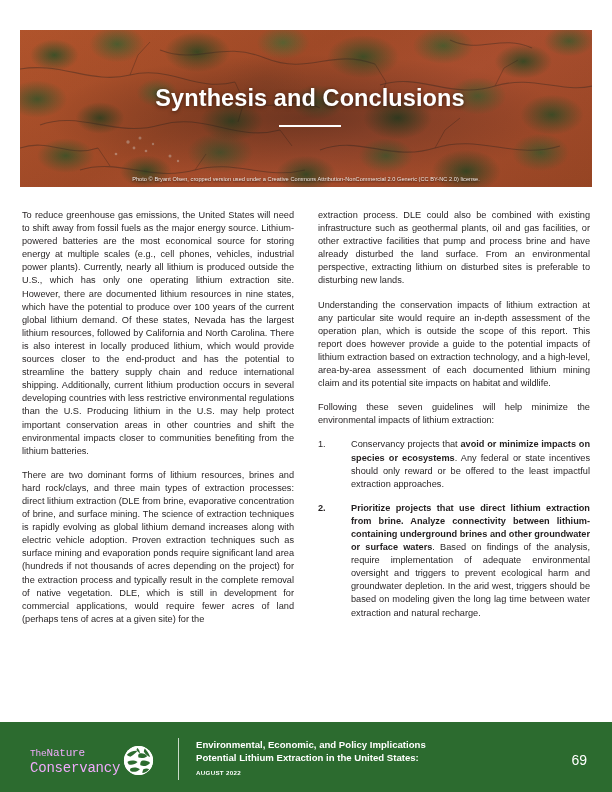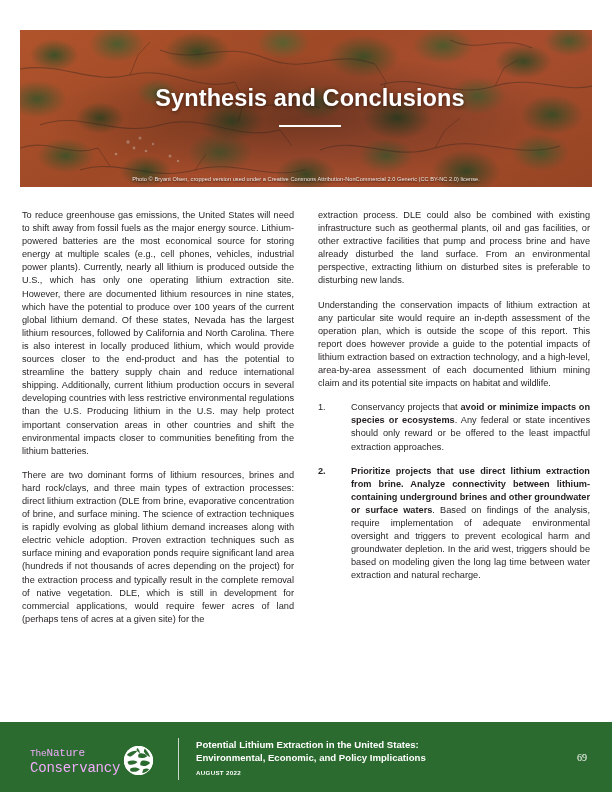--- a/index.html
+++ b/index.html
@@ -211,22 +211,21 @@
     color: #ffffff;
     font-size: 6.2px;
     font-weight: bold;
     letter-spacing: 0.3px;
   }
   .page-num {
     position: absolute;
     right: 25px;
     top: 30px;
     color: #ffffff;
-    font-size: 10px;
-    font-family: Liberation Serif, serif;
+    font-size: 14px;
   }
 </style>
 </head>
 <body>
 
 <div class="banner">
   <div class="banner-photo"></div>
   <svg class="banner-twigs" viewBox="0 0 572 157" preserveAspectRatio="none">
     <g stroke="#3a2a22" stroke-width="1.1" fill="none" opacity="0.8">
       <path d="M-5,40 C40,30 70,55 110,45 C150,35 175,62 215,52"></path>
@@ -271,20 +270,21 @@
 <div class="columns">
 
   <div class="col">
     <p class="body">To reduce greenhouse gas emissions, the United States will need to shift away from fossil fuels as the major energy source. Lithium-powered batteries are the most economical source for storing energy at multiple scales (e.g., cell phones, vehicles, industrial power plants). Currently, nearly all lithium is produced outside the U.S., which has only one operating lithium extraction site. However, there are documented lithium resources in nine states, which have the potential to produce over 100 years of the current global lithium demand. Of these states, Nevada has the largest lithium resources, followed by California and North Carolina. There is also interest in locally produced lithium, which would provide sources closer to the end-product and has the potential to streamline the battery supply chain and reduce international shipping. Additionally, current lithium production occurs in several developing countries with less restrictive environmental regulations than the U.S. Producing lithium in the U.S. may help protect important conservation areas in other countries and shift the environmental impacts closer to communities benefiting from the lithium batteries.</p>
     <p class="body">There are two dominant forms of lithium resources, brines and hard rock/clays, and three main types of extraction processes: direct lithium extraction (DLE from brine, evaporative concentration of brine, and surface mining. The science of extraction techniques is rapidly evolving as global lithium demand increases along with electric vehicle adoption. Proven extraction techniques such as surface mining and evaporation ponds require significant land area (hundreds if not thousands of acres depending on the project) for the extraction process and typically result in the complete removal of native vegetation. DLE, which is still in development for commercial applications, would require fewer acres of land (perhaps tens of acres at a given site) for the</p>
   </div>
 
   <div class="col">
     <p class="body">extraction process. DLE could also be combined with existing infrastructure such as geothermal plants, oil and gas facilities, or other extractive facilities that pump and process brine and have already disturbed the land surface. From an environmental perspective, extracting lithium on disturbed sites is preferable to disturbing new lands.</p>
     <p class="body">Understanding the conservation impacts of lithium extraction at any particular site would require an in-depth assessment of the operation plan, which is outside the scope of this report. This report does however provide a guide to the potential impacts of lithium extraction based on extraction technology, and a high-level, area-by-area assessment of each documented lithium mining claim and its potential site impacts on habitat and wildlife.</p>
+    <p class="body intro-gap">Following these seven guidelines will help minimize the environmental impacts of lithium extraction:</p>
 
     <ol class="guidelines">
       <li>
         <span class="num">1.</span>
         <span>Conservancy projects that </span><span class="bold">avoid or minimize impacts on species or ecosystems</span><span>. Any federal or state incentives should only reward or be offered to the least impactful extraction approaches.</span>
       </li>
       <li>
         <span class="num b">2.</span>
         <span></span><span class="bold">Prioritize projects that use direct lithium extraction from brine. Analyze connectivity between lithium-containing underground brines and other groundwater or surface waters</span><span>. Based on findings of the analysis, require implementation of adequate environmental oversight and triggers to prevent ecological harm and groundwater depletion. In the arid west, triggers should be based on modeling given the long lag time between water extraction and natural recharge.</span>
       </li>
@@ -314,21 +314,21 @@
           <path d="M42 50 C46 48 51 48 54 50 C50 55 45 58 40 58 C40 55 41 52 42 50 Z"></path>
           <path d="M30 6 C33 9 35 13 35 17 C32 16 29 13 28 10 C28 8 29 7 30 6 Z"></path>
         </g>
         <path d="M32 2 A30 30 0 1 0 32 62" fill="none" stroke="#2c6b2f" stroke-width="0"></path>
       </svg>
     </div>
 
     <div class="divider"></div>
 
     <div class="footer-text">
+      <span class="footer-title-line">Environmental, Economic, and Policy Implications</span>
       <span class="footer-title-line">Potential Lithium Extraction in the United States:</span>
-      <span class="footer-title-line">Environmental, Economic, and Policy Implications</span>
       <span class="footer-date">AUGUST 2022</span>
     </div>
 
     <div class="page-num">69</div>
 
   </div>
 </div>
 
 </body></html>

